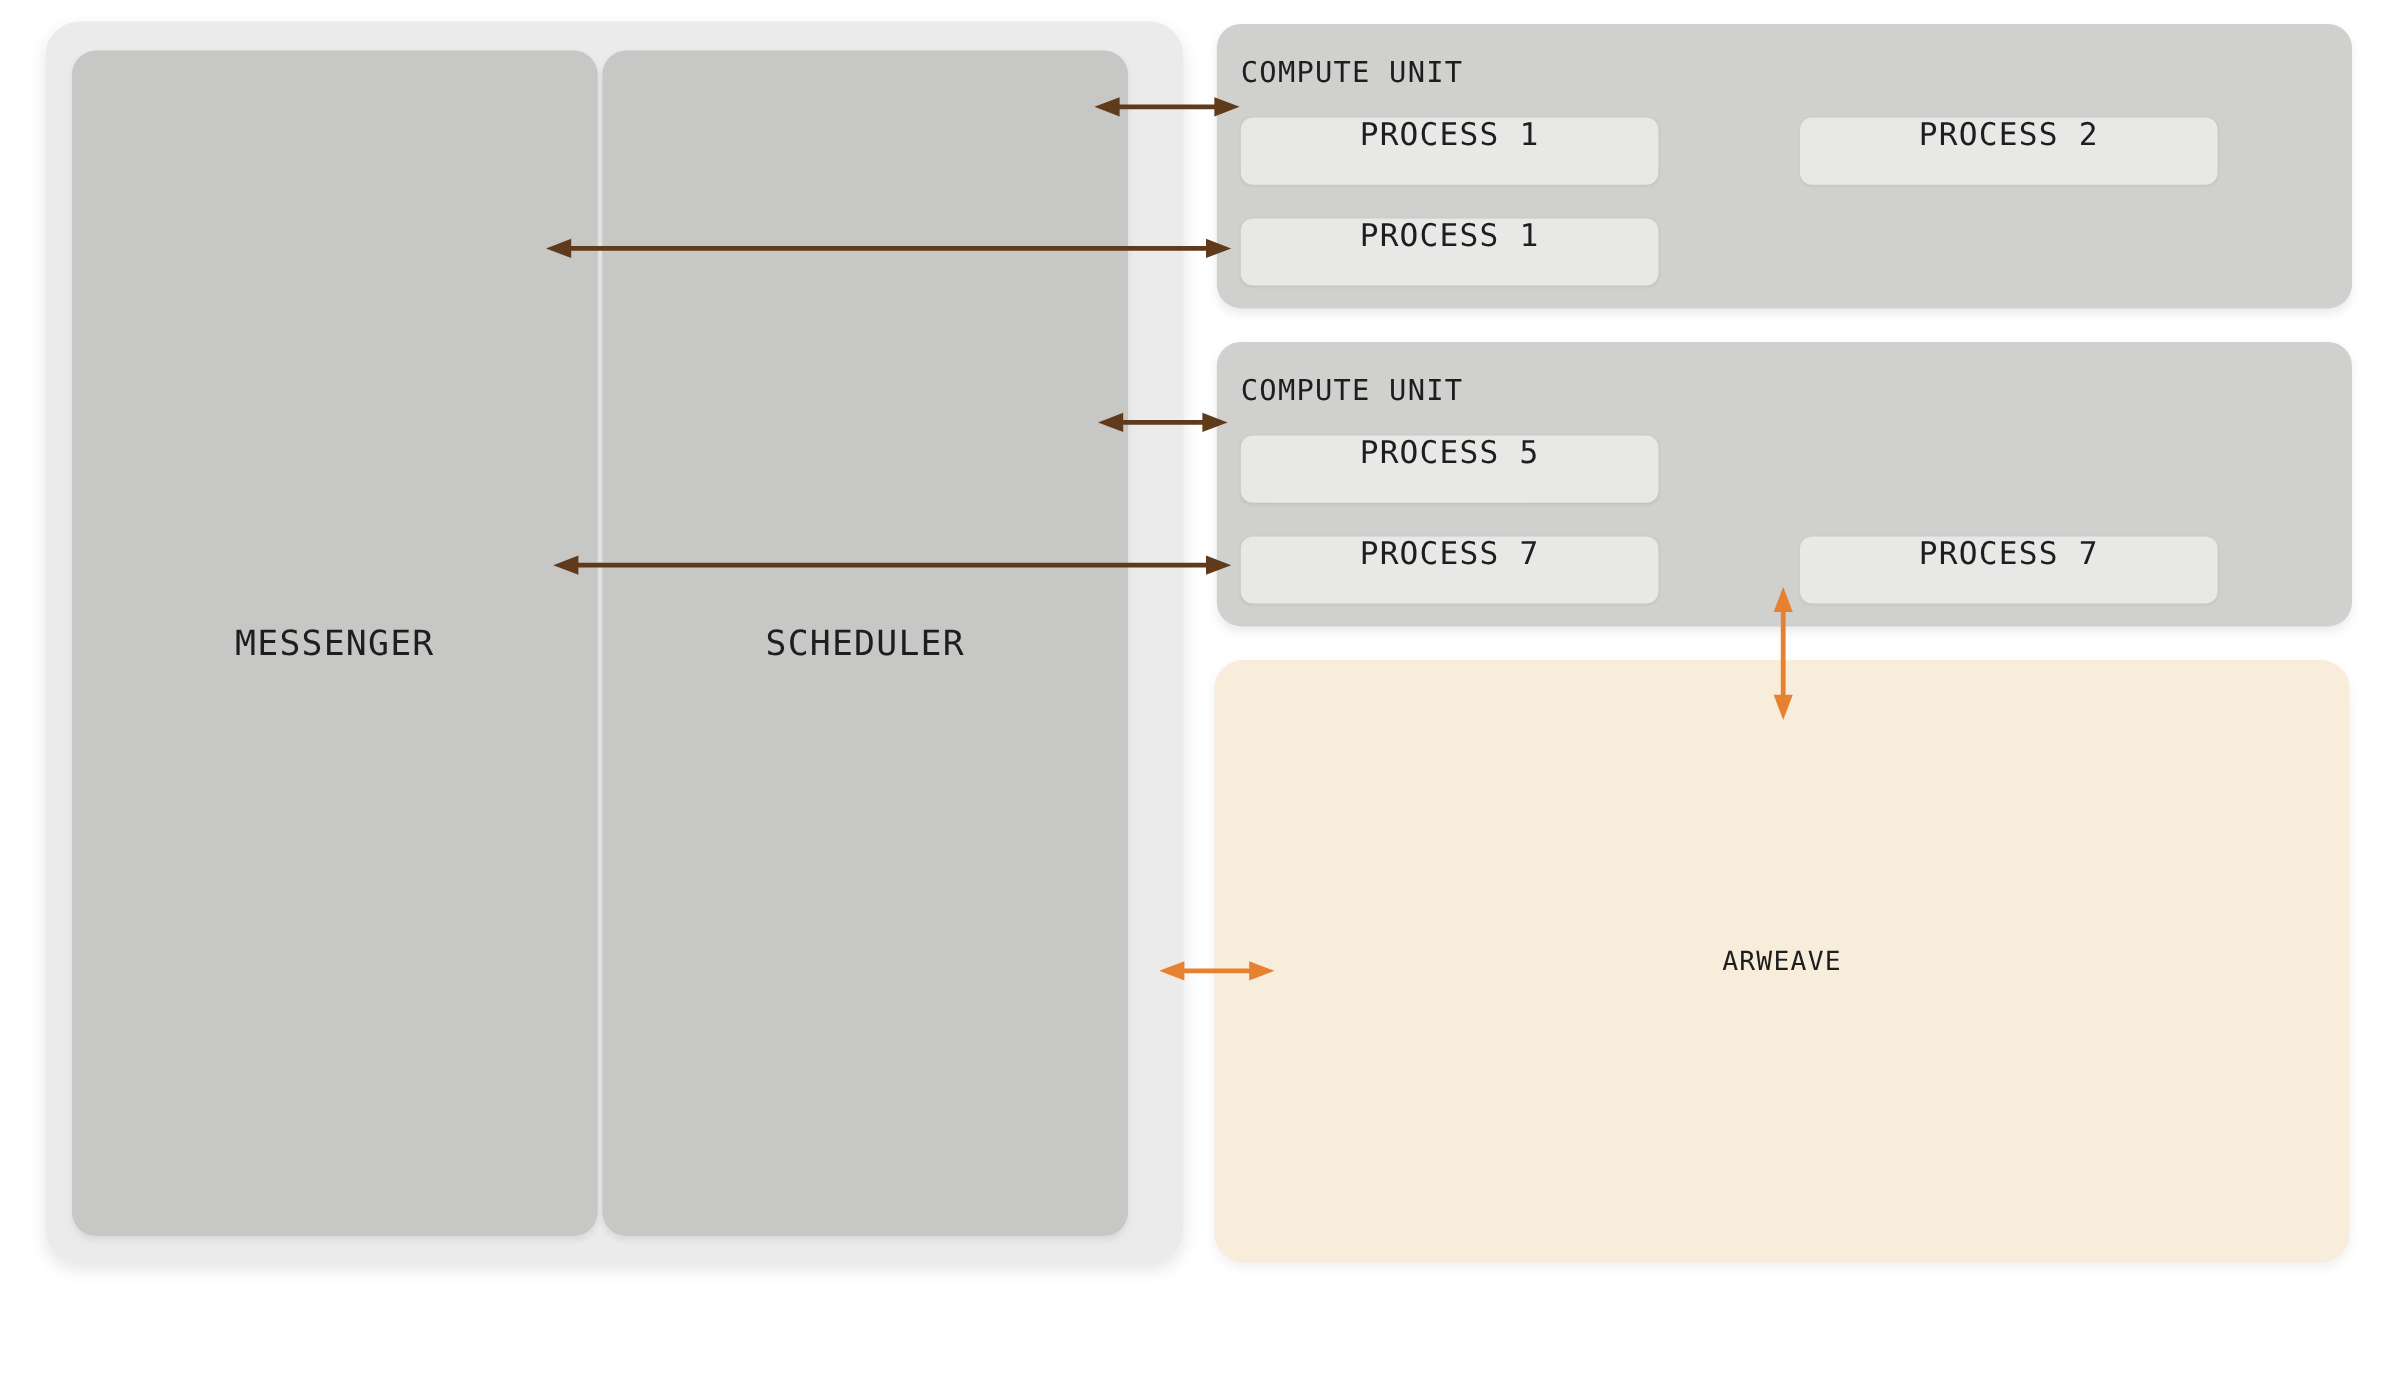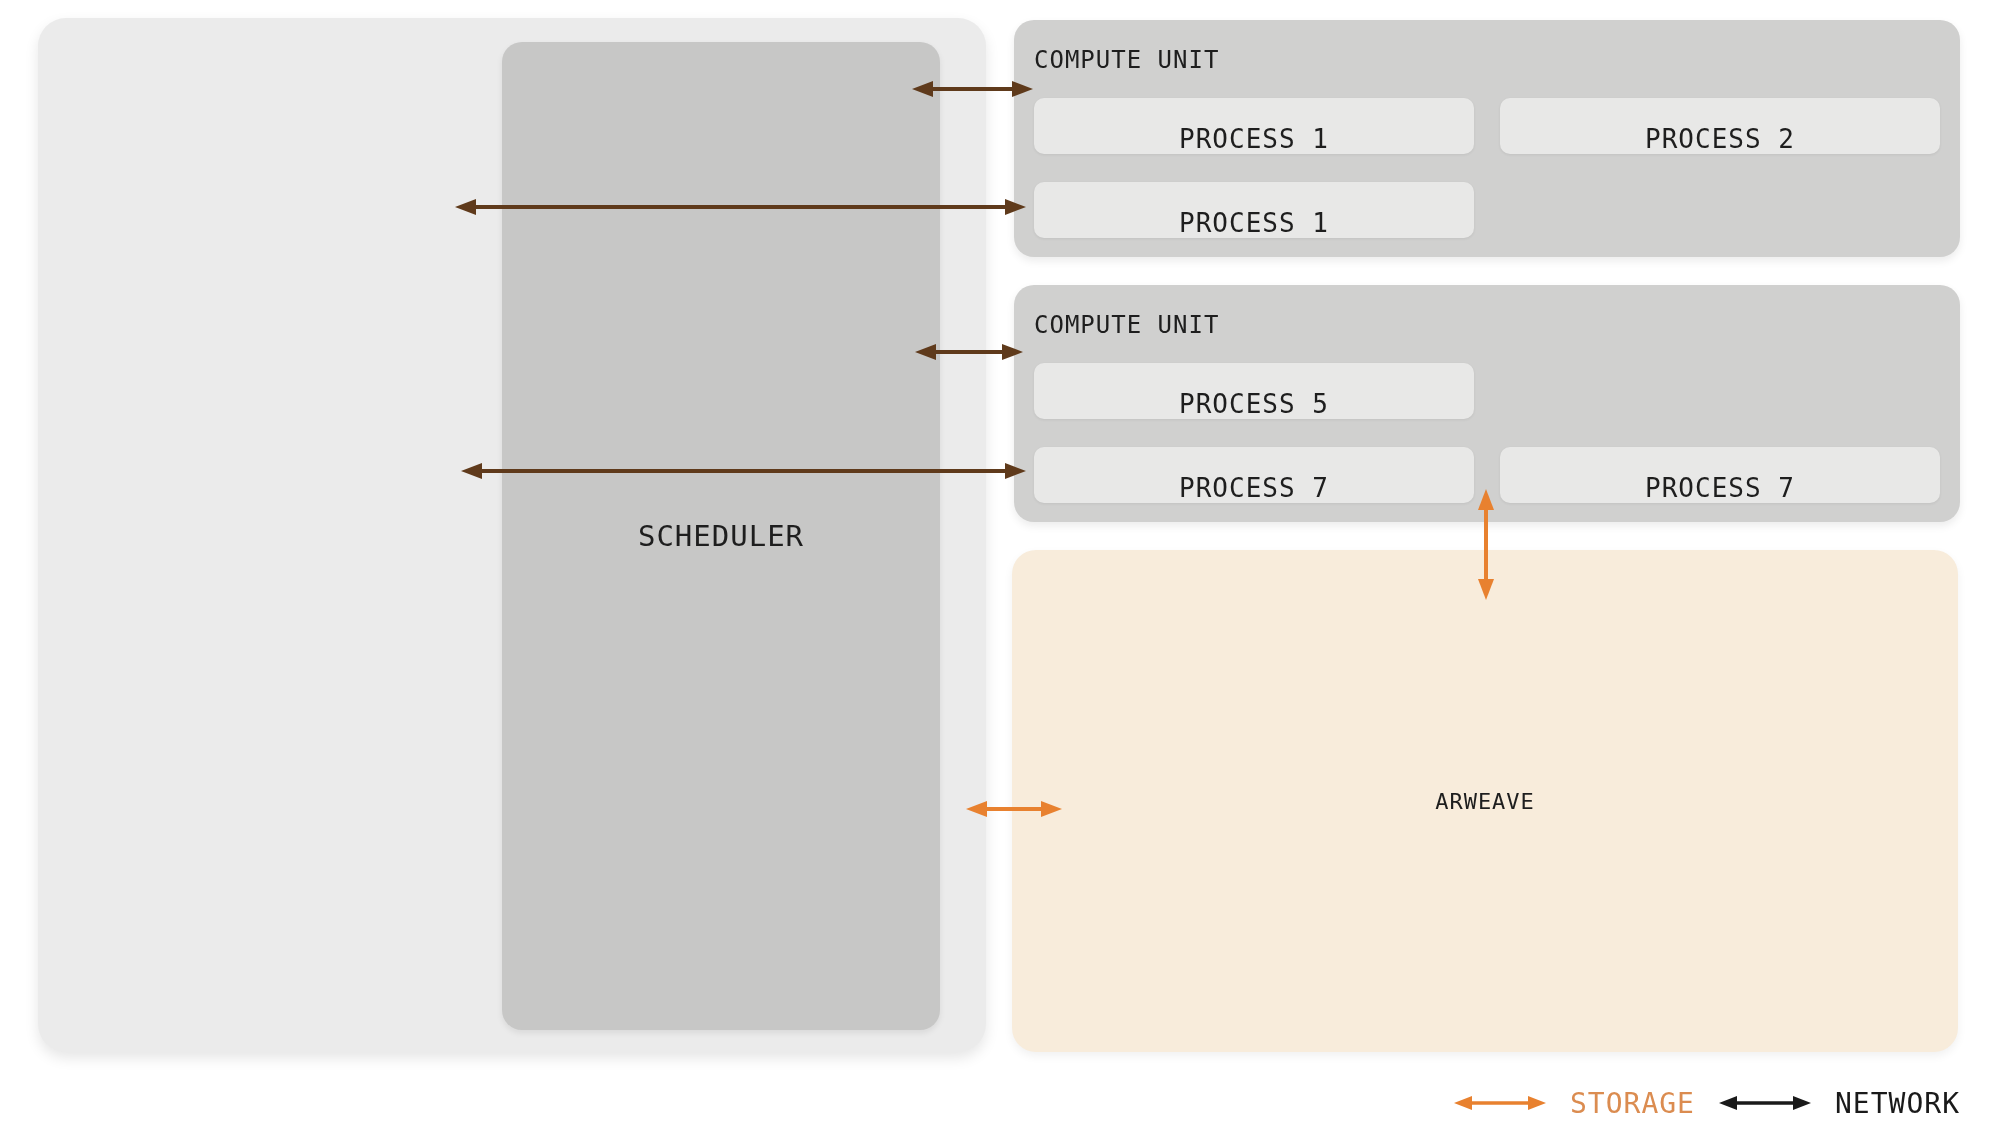--- a/index.html
+++ b/index.html
@@ -23,22 +23,22 @@
   .module.messenger{left:22px;}
   .module.scheduler{left:464px;}
   .module-label{font-size:29px;letter-spacing:1px;color:var(--c-text);}
 
   
   .compute-unit{width:946px;height:237px;background:var(--c-compute);border-radius:20px;
                 box-shadow:0 4px 8px rgba(0,0,0,0.08);}
   .compute-unit.cu1{left:1014px;top:20px;}
   .compute-unit.cu2{left:1014px;top:285px;}
   .cu-label{position:absolute;left:20px;top:26px;font-size:24px;letter-spacing:1px;color:var(--c-text);}
-  .process{position:absolute;width:440px;height:56px;background:var(--c-process);border-radius:10px;
-           display:flex;align-items:flex-end;justify-content:center;font-size:26px;letter-spacing:1px;
+  .process{position:absolute;width:348px;height:56px;background:var(--c-process);border-radius:10px;
+           display:flex;align-items:flex-start;justify-content:center;font-size:26px;letter-spacing:1px;
            box-shadow:0 1px 3px rgba(0,0,0,0.07);}
   .p-c1{left:20px;} .p-c2{left:486px;}
   .p-r1{top:78px;}  .p-r2{top:162px;}
 
   
   .arweave{left:1012px;top:550px;width:946px;height:502px;background:var(--c-arweave);
            border-radius:24px;display:flex;align-items:center;justify-content:center;
            box-shadow:0 4px 10px rgba(0,0,0,0.06);}
   .arweave-label{font-size:22px;letter-spacing:1px;color:var(--c-text);}
 
@@ -59,20 +59,23 @@
   .leg-sto-h{fill:var(--c-storage);}
   .leg-net{stroke:var(--c-legend_network);stroke-width:3.5;}
   .leg-net-h{fill:var(--c-legend_network);}
 </style>
 </head>
 <body>
 
 <div id="canvas">
 
   <div class="abs mu-outer">
+    <div class="module messenger">
+      <span class="module-label">MESSENGER</span>
+    </div>
     <div class="module scheduler">
       <span class="module-label">SCHEDULER</span>
     </div>
   </div>
 
   <div class="abs compute-unit cu1">
     <span class="cu-label">COMPUTE UNIT</span>
     <div class="process p-c1 p-r1">
       <span>PROCESS 1</span>
     </div>
@@ -133,28 +136,14 @@
       <polygon class="sto-head" points="1486,600 1478,579 1494,579"></polygon>
     </g>
 
     <g>
       <line class="sto-line" x1="984" y1="809" x2="1044" y2="809"></line>
       <polygon class="sto-head" points="966,809 987,801 987,817"></polygon>
       <polygon class="sto-head" points="1062,809 1041,801 1041,817"></polygon>
     </g>
   </svg>
 
-  <div class="abs legend">
-    <svg width="96" height="26" viewBox="0 0 96 26">
-      <line class="leg-sto" x1="17" y1="13" x2="79" y2="13"></line>
-      <polygon class="leg-sto-h" points="2,13 20,6 20,20"></polygon>
-      <polygon class="leg-sto-h" points="94,13 76,6 76,20"></polygon>
-    </svg>
-    <span class="legend-label storage">STORAGE</span>
-    <svg width="96" height="26" viewBox="0 0 96 26">
-      <line class="leg-net" x1="17" y1="13" x2="79" y2="13"></line>
-      <polygon class="leg-net-h" points="2,13 20,6 20,20"></polygon>
-      <polygon class="leg-net-h" points="94,13 76,6 76,20"></polygon>
-    </svg>
-    <span class="legend-label network">NETWORK</span>
-  </div>
 
 </div>
 
 </body></html>

